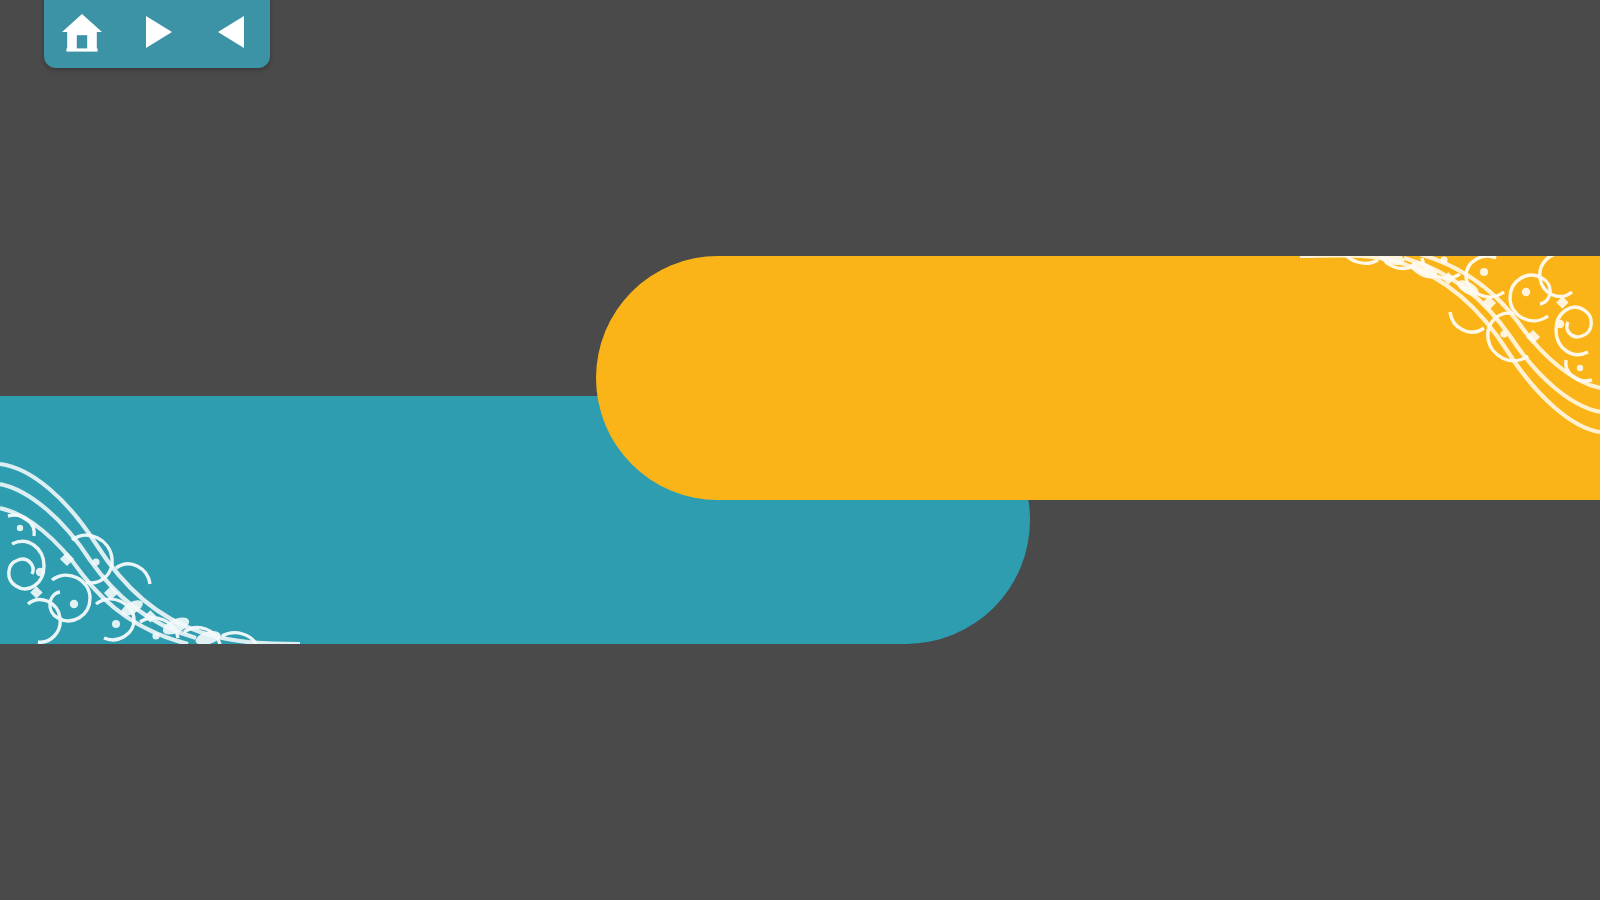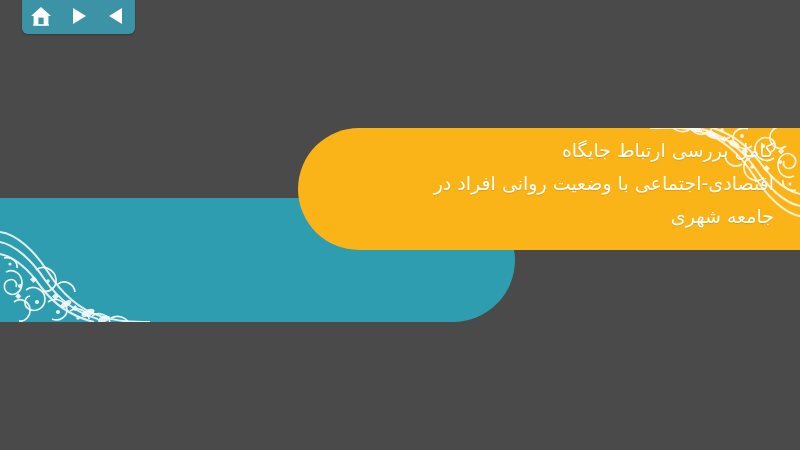--- a/index.html
+++ b/index.html
@@ -155,17 +155,14 @@
       <rect x="114" y="38" width="5" height="5" transform="rotate(45 116.5 40.5)"></rect>
       <rect x="92" y="21" width="5" height="5" transform="rotate(45 94.5 23.5)"></rect>
       <rect x="129" y="21" width="4.4" height="4.4" transform="rotate(45 131.2 23.2)"></rect>
       <rect x="72" y="9" width="4.4" height="4.4" transform="rotate(45 74.2 11.2)"></rect>
       <ellipse cx="62" cy="7" rx="7" ry="3.4" transform="rotate(24 62 7)"></ellipse>
       <ellipse cx="46" cy="1" rx="6.4" ry="3.1" transform="rotate(16 46 1)"></ellipse>
       <ellipse cx="84" cy="16" rx="6" ry="2.9" transform="rotate(30 84 16)"></ellipse>
     </g>
   </svg>
 
-  <div id="orange-text">کامل بررسی ارتباط جایگاه
-اقتصادی-اجتماعی با وضعیت روانی افراد در
-جامعه شهری</div>
 
 </div>
 
 </body></html>

